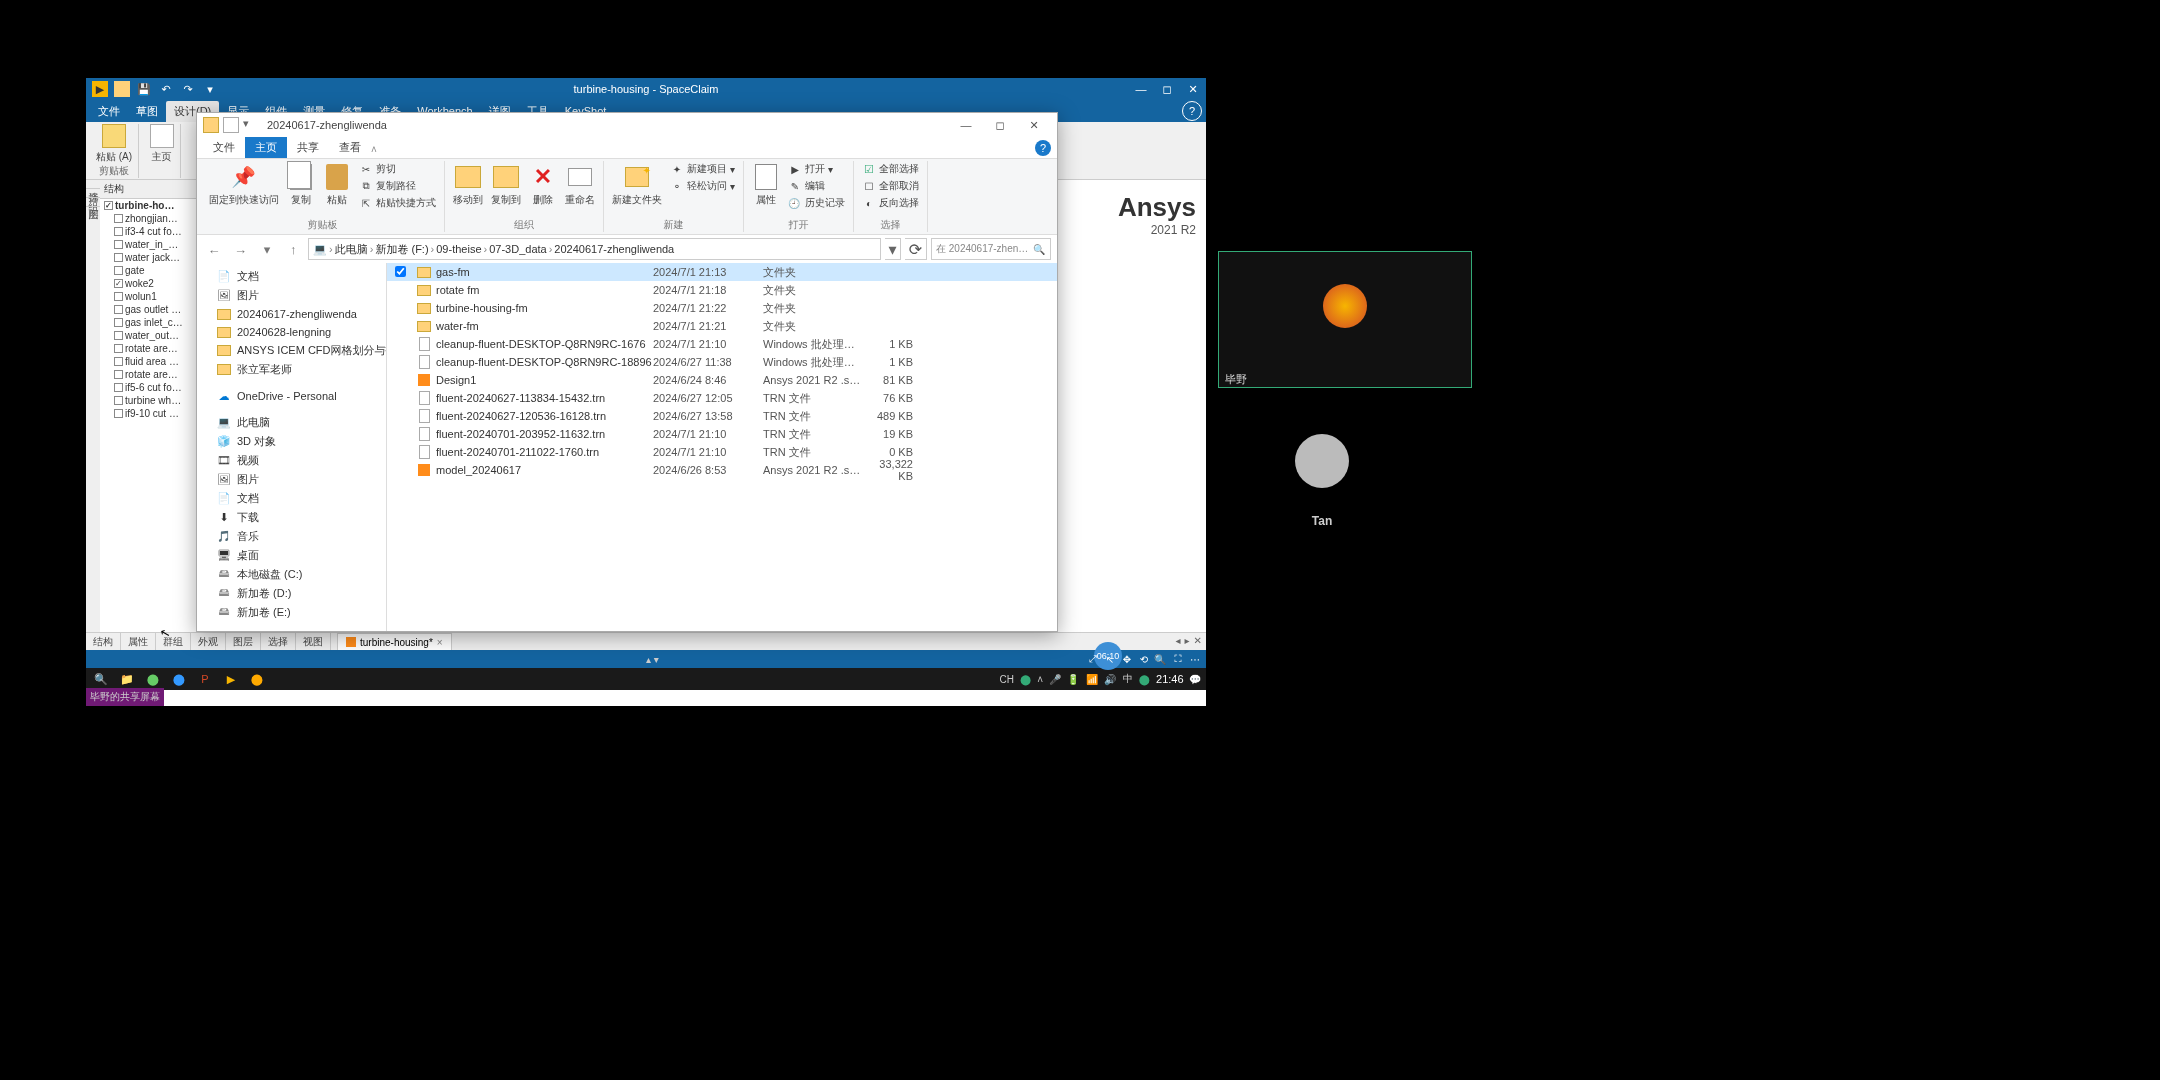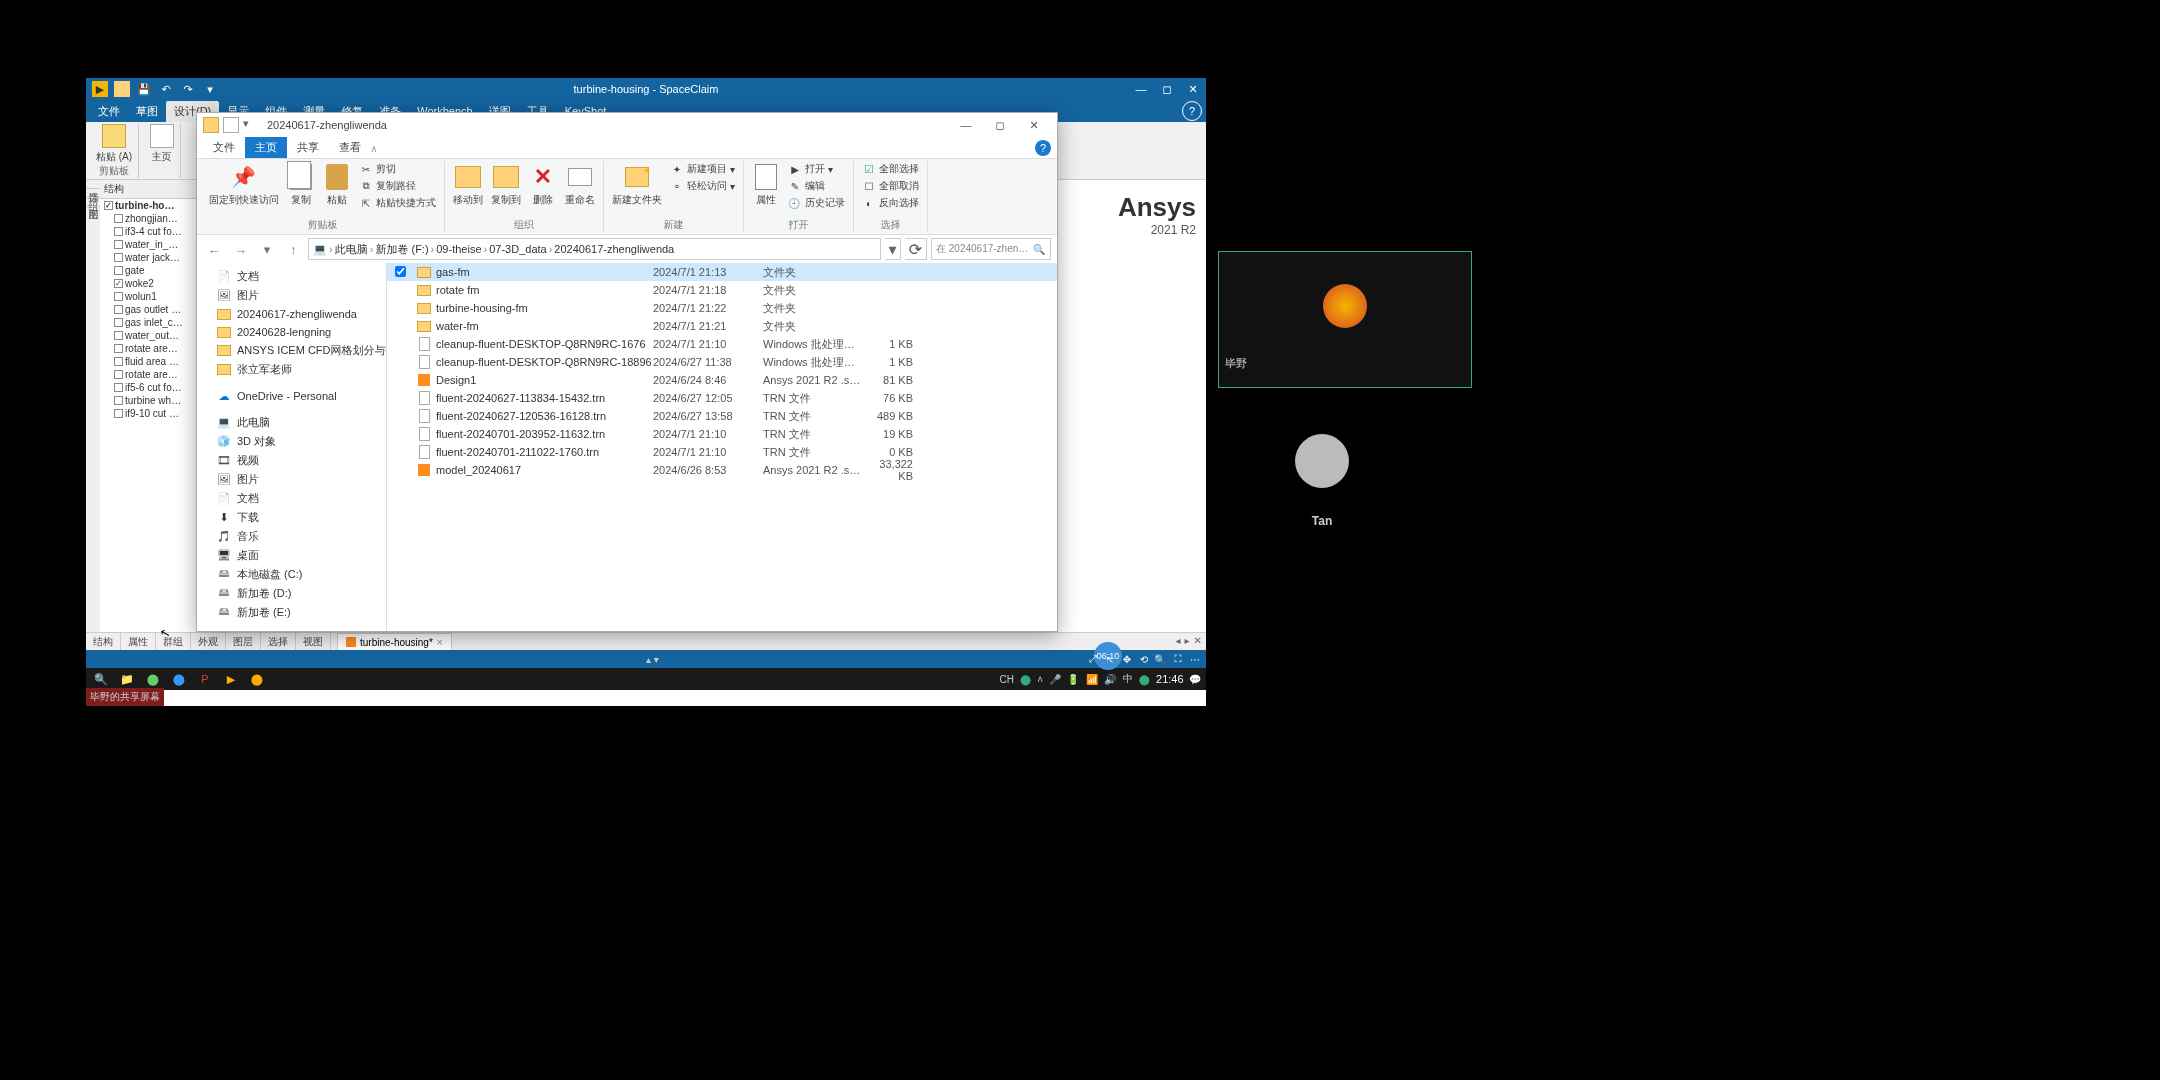--- a/index.html
+++ b/index.html
@@ -41,21 +41,21 @@
 .timestrip { height:18px; background:#1464a0; position:relative; display:flex; align-items:center; }
 .timestrip .knob { position:absolute; right:84px; top:-8px; width:28px; height:28px; border-radius:50%; background:#3d8fd6; color:#fff; font-size:9px; display:flex; align-items:center; justify-content:center; }
 .timestrip .tri { position:absolute; left:50%; color:#ccc; font-size:10px; }
 .timestrip .mini { position:absolute; right:4px; display:flex; gap:3px; }
 .timestrip .mini span { width:14px; height:14px; display:inline-flex; align-items:center; justify-content:center; color:#fff; font-size:10px; }
 .status { height:18px; background:#333; color:#ddd; font-size:10px; display:flex; align-items:center; padding:0 6px; }
 .taskbar { height:22px; background:#1a1a1a; display:flex; align-items:center; padding:0 4px; gap:4px; }
 .taskbar .ti { width:22px; height:18px; display:inline-flex; align-items:center; justify-content:center; color:#ccc; font-size:11px; cursor:pointer; }
 .taskbar .tray { margin-left:auto; display:flex; align-items:center; gap:6px; color:#ccc; font-size:10px; }
 .taskbar .clock { color:#fff; font-size:11px; }
-.sharebadge { position:absolute; left:0; bottom:0; background:#7f1d1d; color:#ccc; font-size:10px; padding:2px 4px; }
+.sharebadge { position:absolute; left:0; bottom:0; background:#701a75; color:#ccc; font-size:10px; padding:2px 4px; }
 
 
 .explorer { position:absolute; left:196px; top:112px; width:862px; height:520px; background:#fff; border:1px solid #aaa; box-shadow:0 4px 20px rgba(0,0,0,0.35); display:flex; flex-direction:column; }
 .ex-title { height:24px; display:flex; align-items:center; padding:0 6px; font-size:11px; color:#444; background:#fff; }
 .ex-title .ticons { display:flex; gap:4px; margin-right:8px; }
 .ex-title .ticons span { width:16px; height:16px; background:#ffd27a; border:1px solid #caa83a; }
 .ex-title .twc { margin-left:auto; display:flex; }
 .ex-title .twc span { width:34px; height:24px; display:inline-flex; align-items:center; justify-content:center; color:#555; cursor:pointer; }
 .ex-tabs { height:22px; background:#fff; display:flex; align-items:flex-end; padding:0 6px; border-bottom:1px solid #ddd; }
 .ex-tabs .et { font-size:11px; padding:3px 10px; color:#444; cursor:pointer; }
@@ -119,21 +119,21 @@
 .ic-scdoc { background:#ff8c1a; width:12px; height:12px; }
 .ic-ppt { background:#d24726; width:12px; height:12px; }
 .ex-status { height:20px; border-top:1px solid #ddd; display:flex; align-items:center; font-size:10px; color:#555; padding:0 8px; gap:14px; }
 .ex-status .views { margin-left:auto; display:flex; gap:4px; }
 .ex-status .views span { width:18px; height:14px; border:1px solid #aaa; }
 
 
 .vtile { position:absolute; border:1px solid #3a7; background:#111; }
 .vtile.t1 { left:1218px; top:251px; width:254px; height:137px; }
 .vtile .avatar { width:44px; height:44px; border-radius:50%; position:absolute; left:50%; top:40%; transform:translate(-50%,-50%); }
-.vtile .name { position:absolute; left:6px; bottom:16px; color:#ddd; font-size:11px; }
+.vtile .name { position:absolute; left:6px; bottom:0; color:#ddd; font-size:11px; }
 .vtile2 { position:absolute; left:1295px; top:434px; text-align:center;font-weight:bold; }
 .vtile2 .avatar { width:54px; height:54px; border-radius:50%; background:#bbb; margin:0 auto; }
 .vtile2 .name { color:#ccc; font-size:12px; margin-top:26px; }
 .cursor-arrow { position:absolute; left:160px; top:626px; color:#000; font-size:12px; transform:rotate(-15deg); pointer-events:none; }
 </style>
 </head>
 <body>
 
 <div class="app">
   <div class="titlebar">

